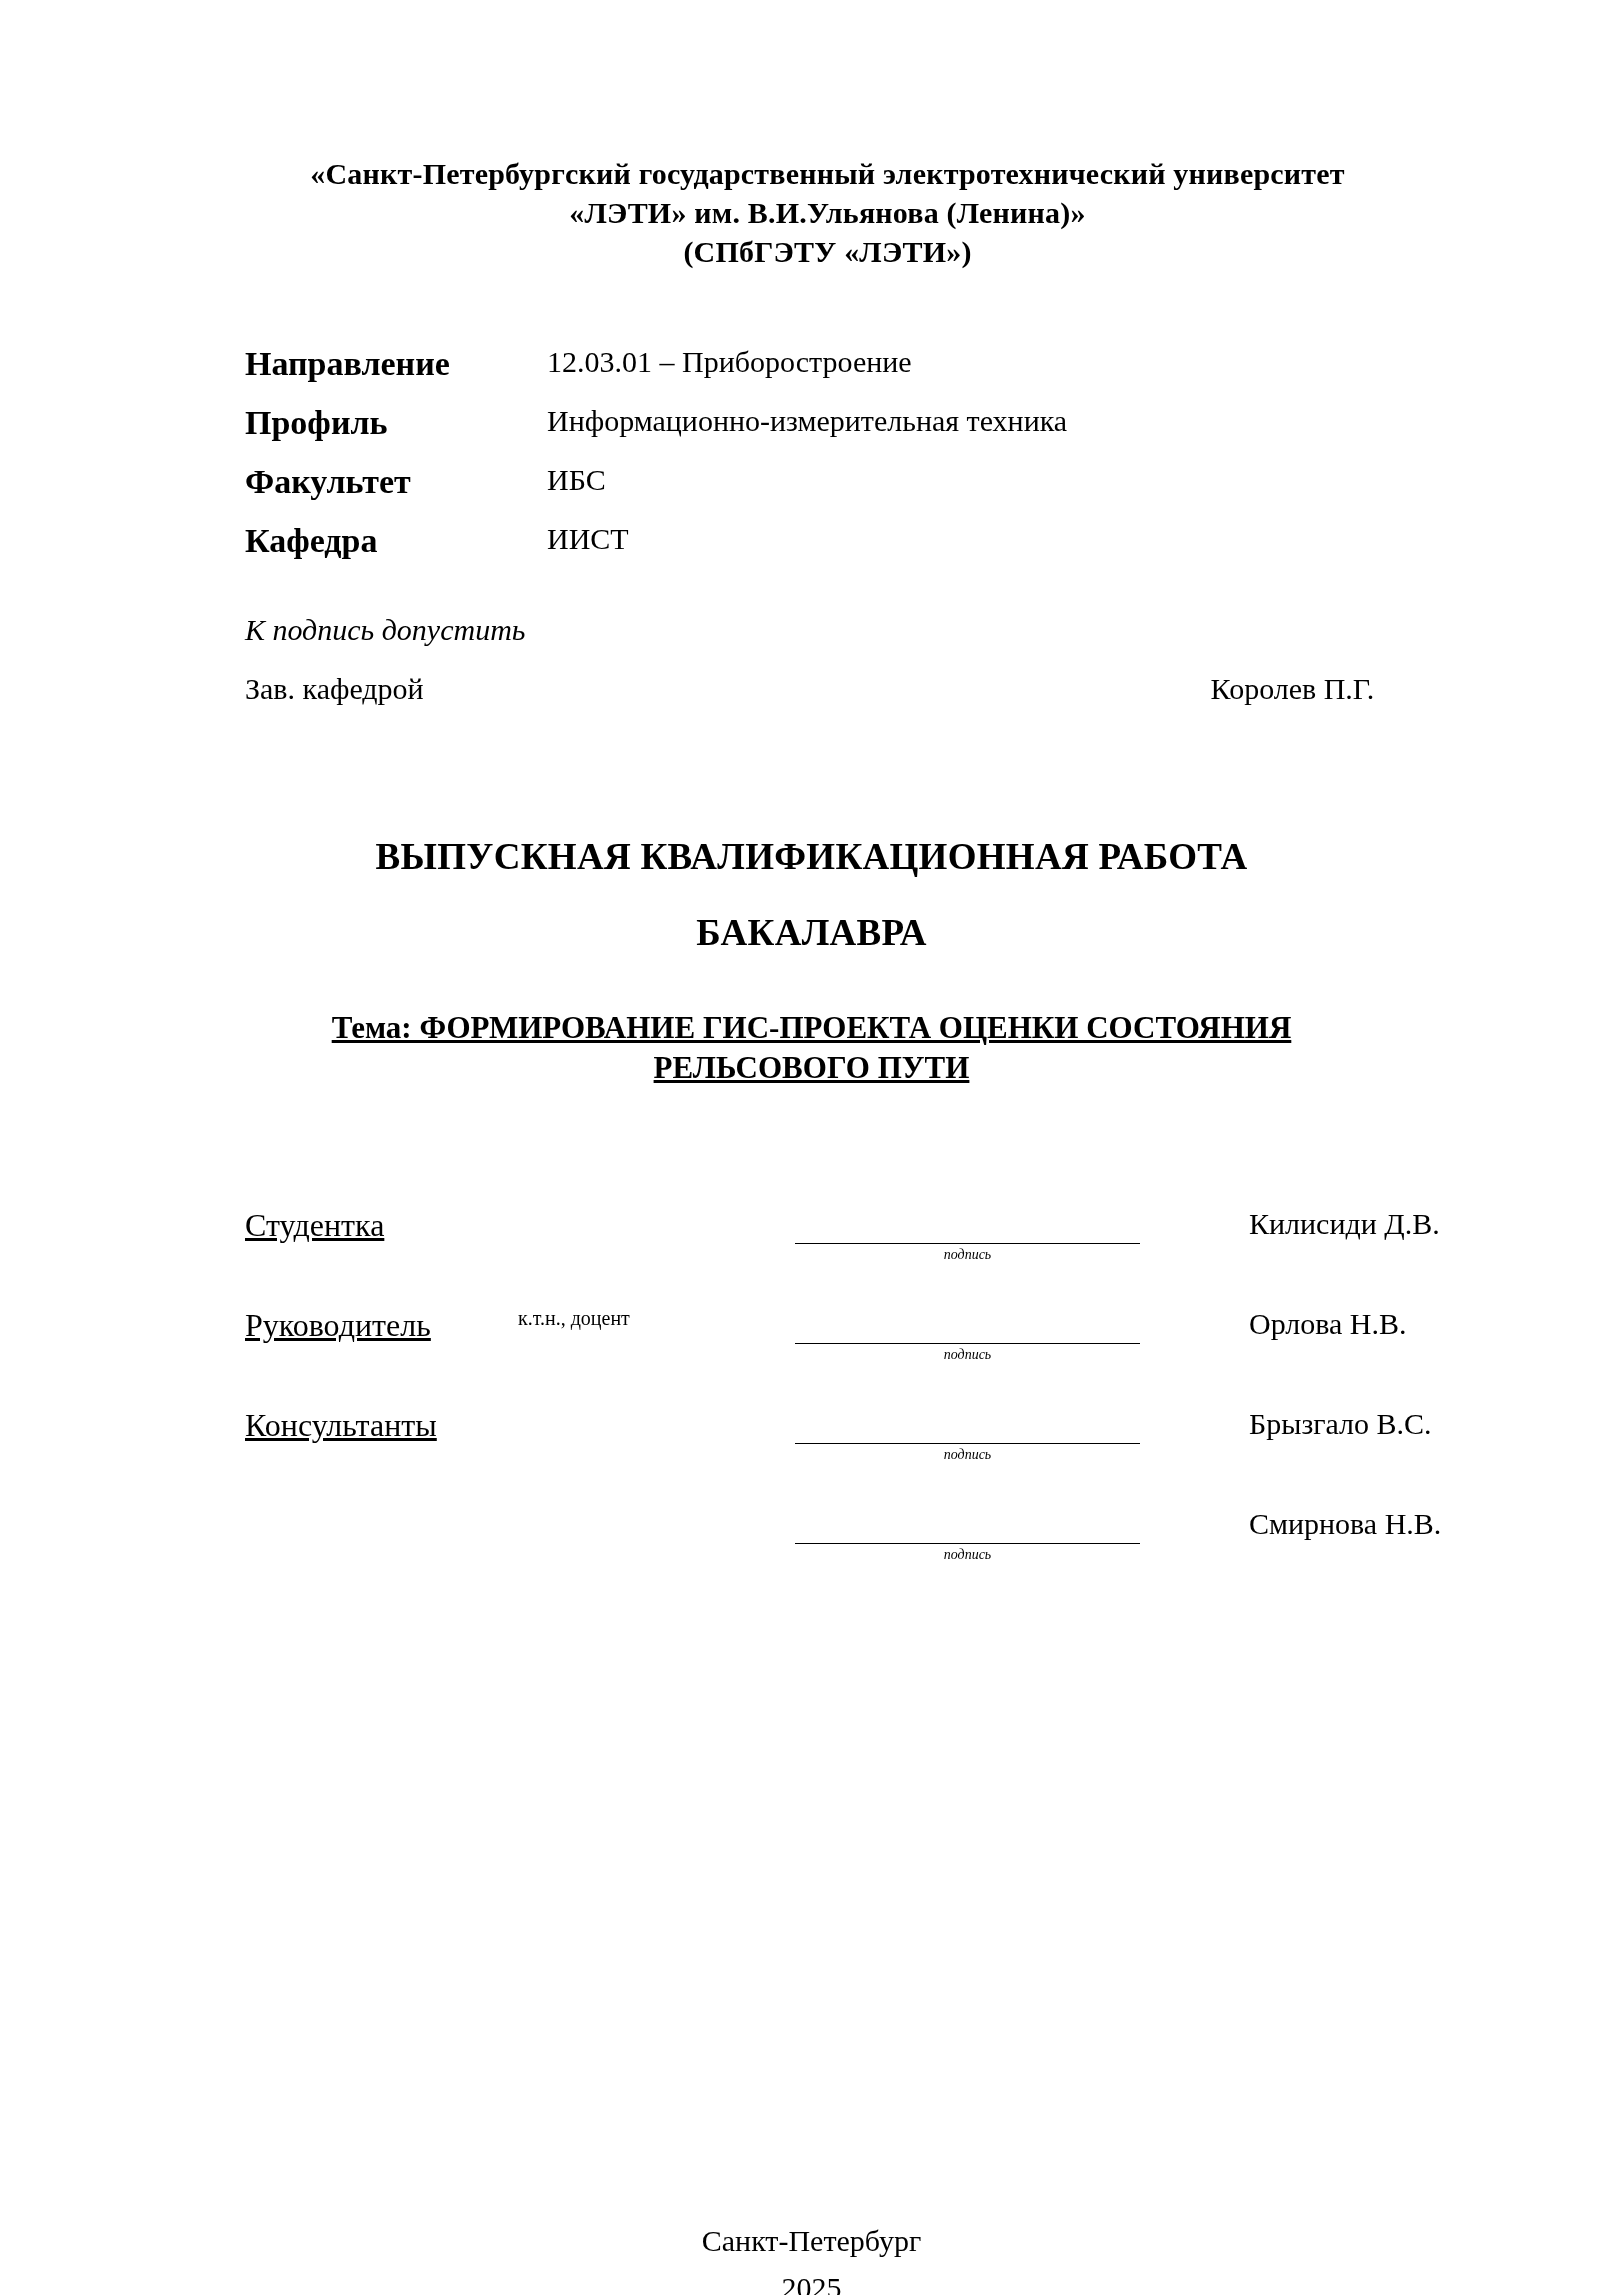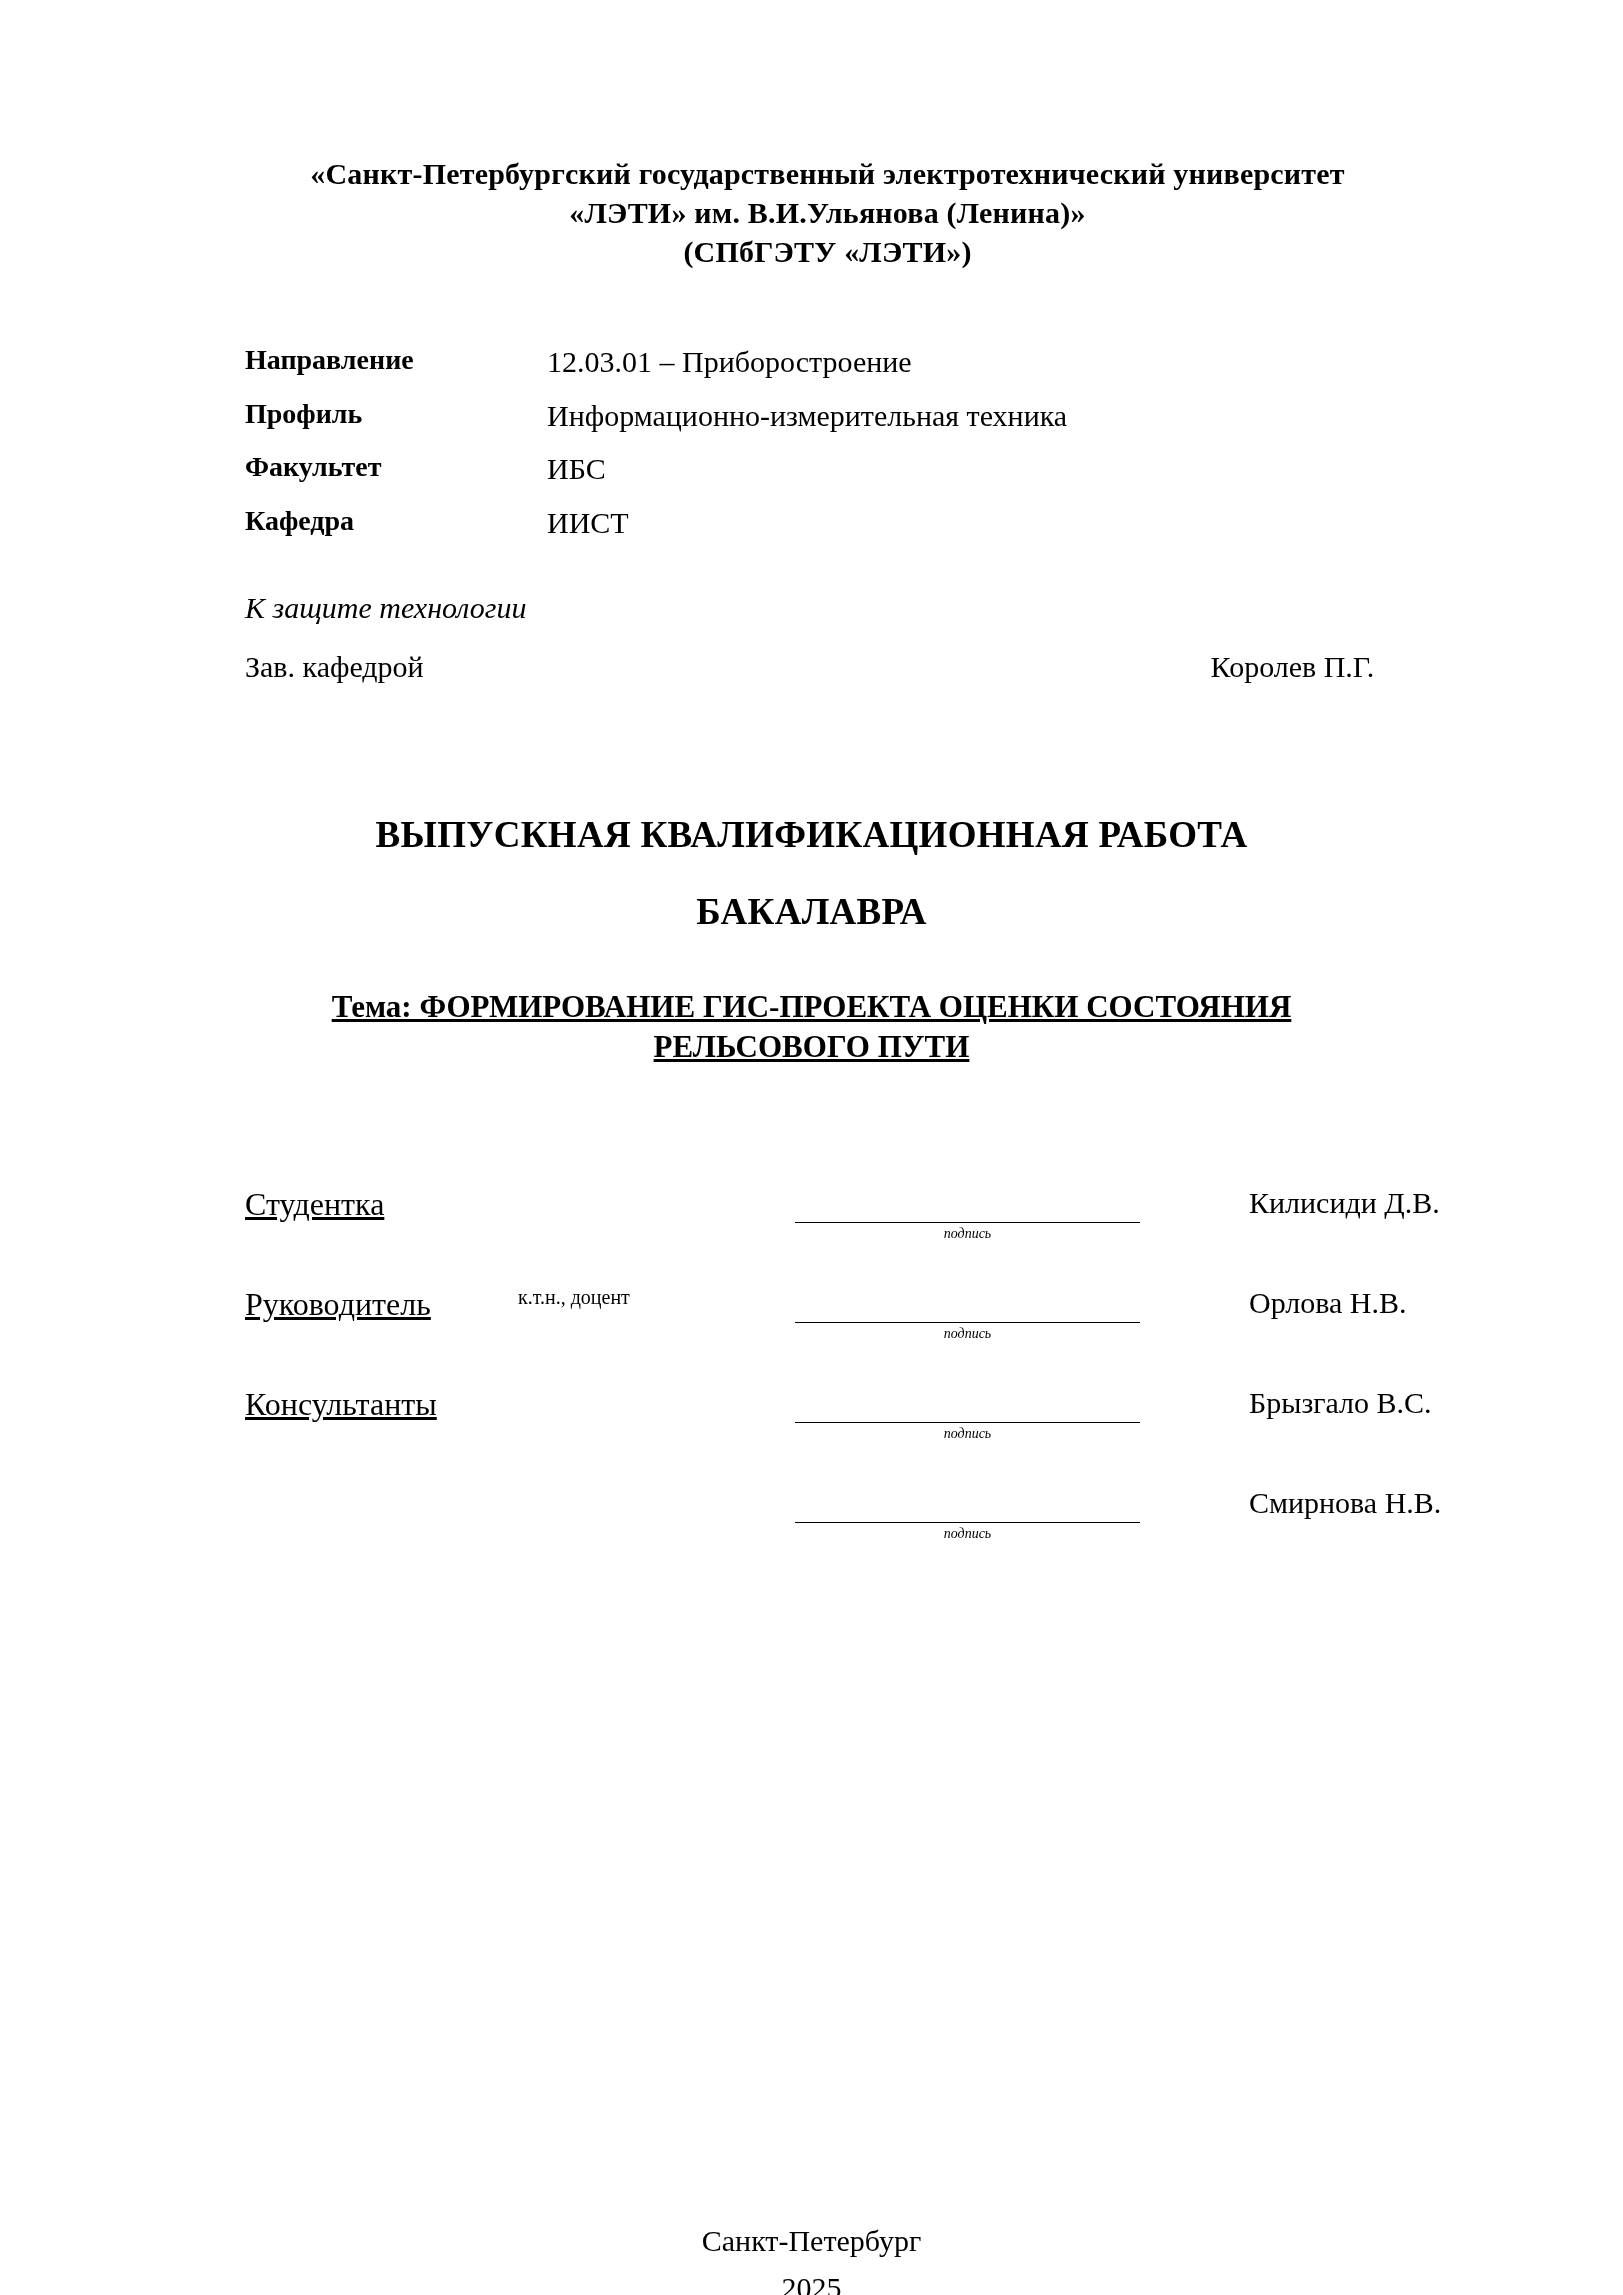--- a/index.html
+++ b/index.html
@@ -43,21 +43,21 @@
   }
   .field-row {
     display: flex;
     align-items: flex-start;
     margin-bottom: 14px;
   }
   .field-label {
     width: 302px;
     flex: 0 0 302px;
     font-weight: bold;
-    font-size: 28px;
+    font-size: 34px;
     line-height: 1.32;
   }
   .field-value {
     font-size: 30px;
     line-height: 1.32;
   }
   .field-value .cont {
     display: block;
     margin-top: 11px;
   }
@@ -199,21 +199,21 @@
     <div class="field-row">
       <div class="field-label">Кафедра</div>
       <div class="field-value">
         <span>ИИСТ</span>
       </div>
     </div>
 
   </div>
 
   <div class="approval">
-    <div class="italic">К защите технологии</div>
+    <div class="italic">К подпись допустить</div>
     <div class="approval-row">
       <span>Зав. кафедрой</span>
       <span class="right">Королев П.Г.</span>
     </div>
   </div>
 
   <div class="title-block">
     <div class="title-main">
       <span>ВЫПУСКНАЯ КВАЛИФИКАЦИОННАЯ РАБОТА</span>
       <span class="l2">БАКАЛАВРА</span>

